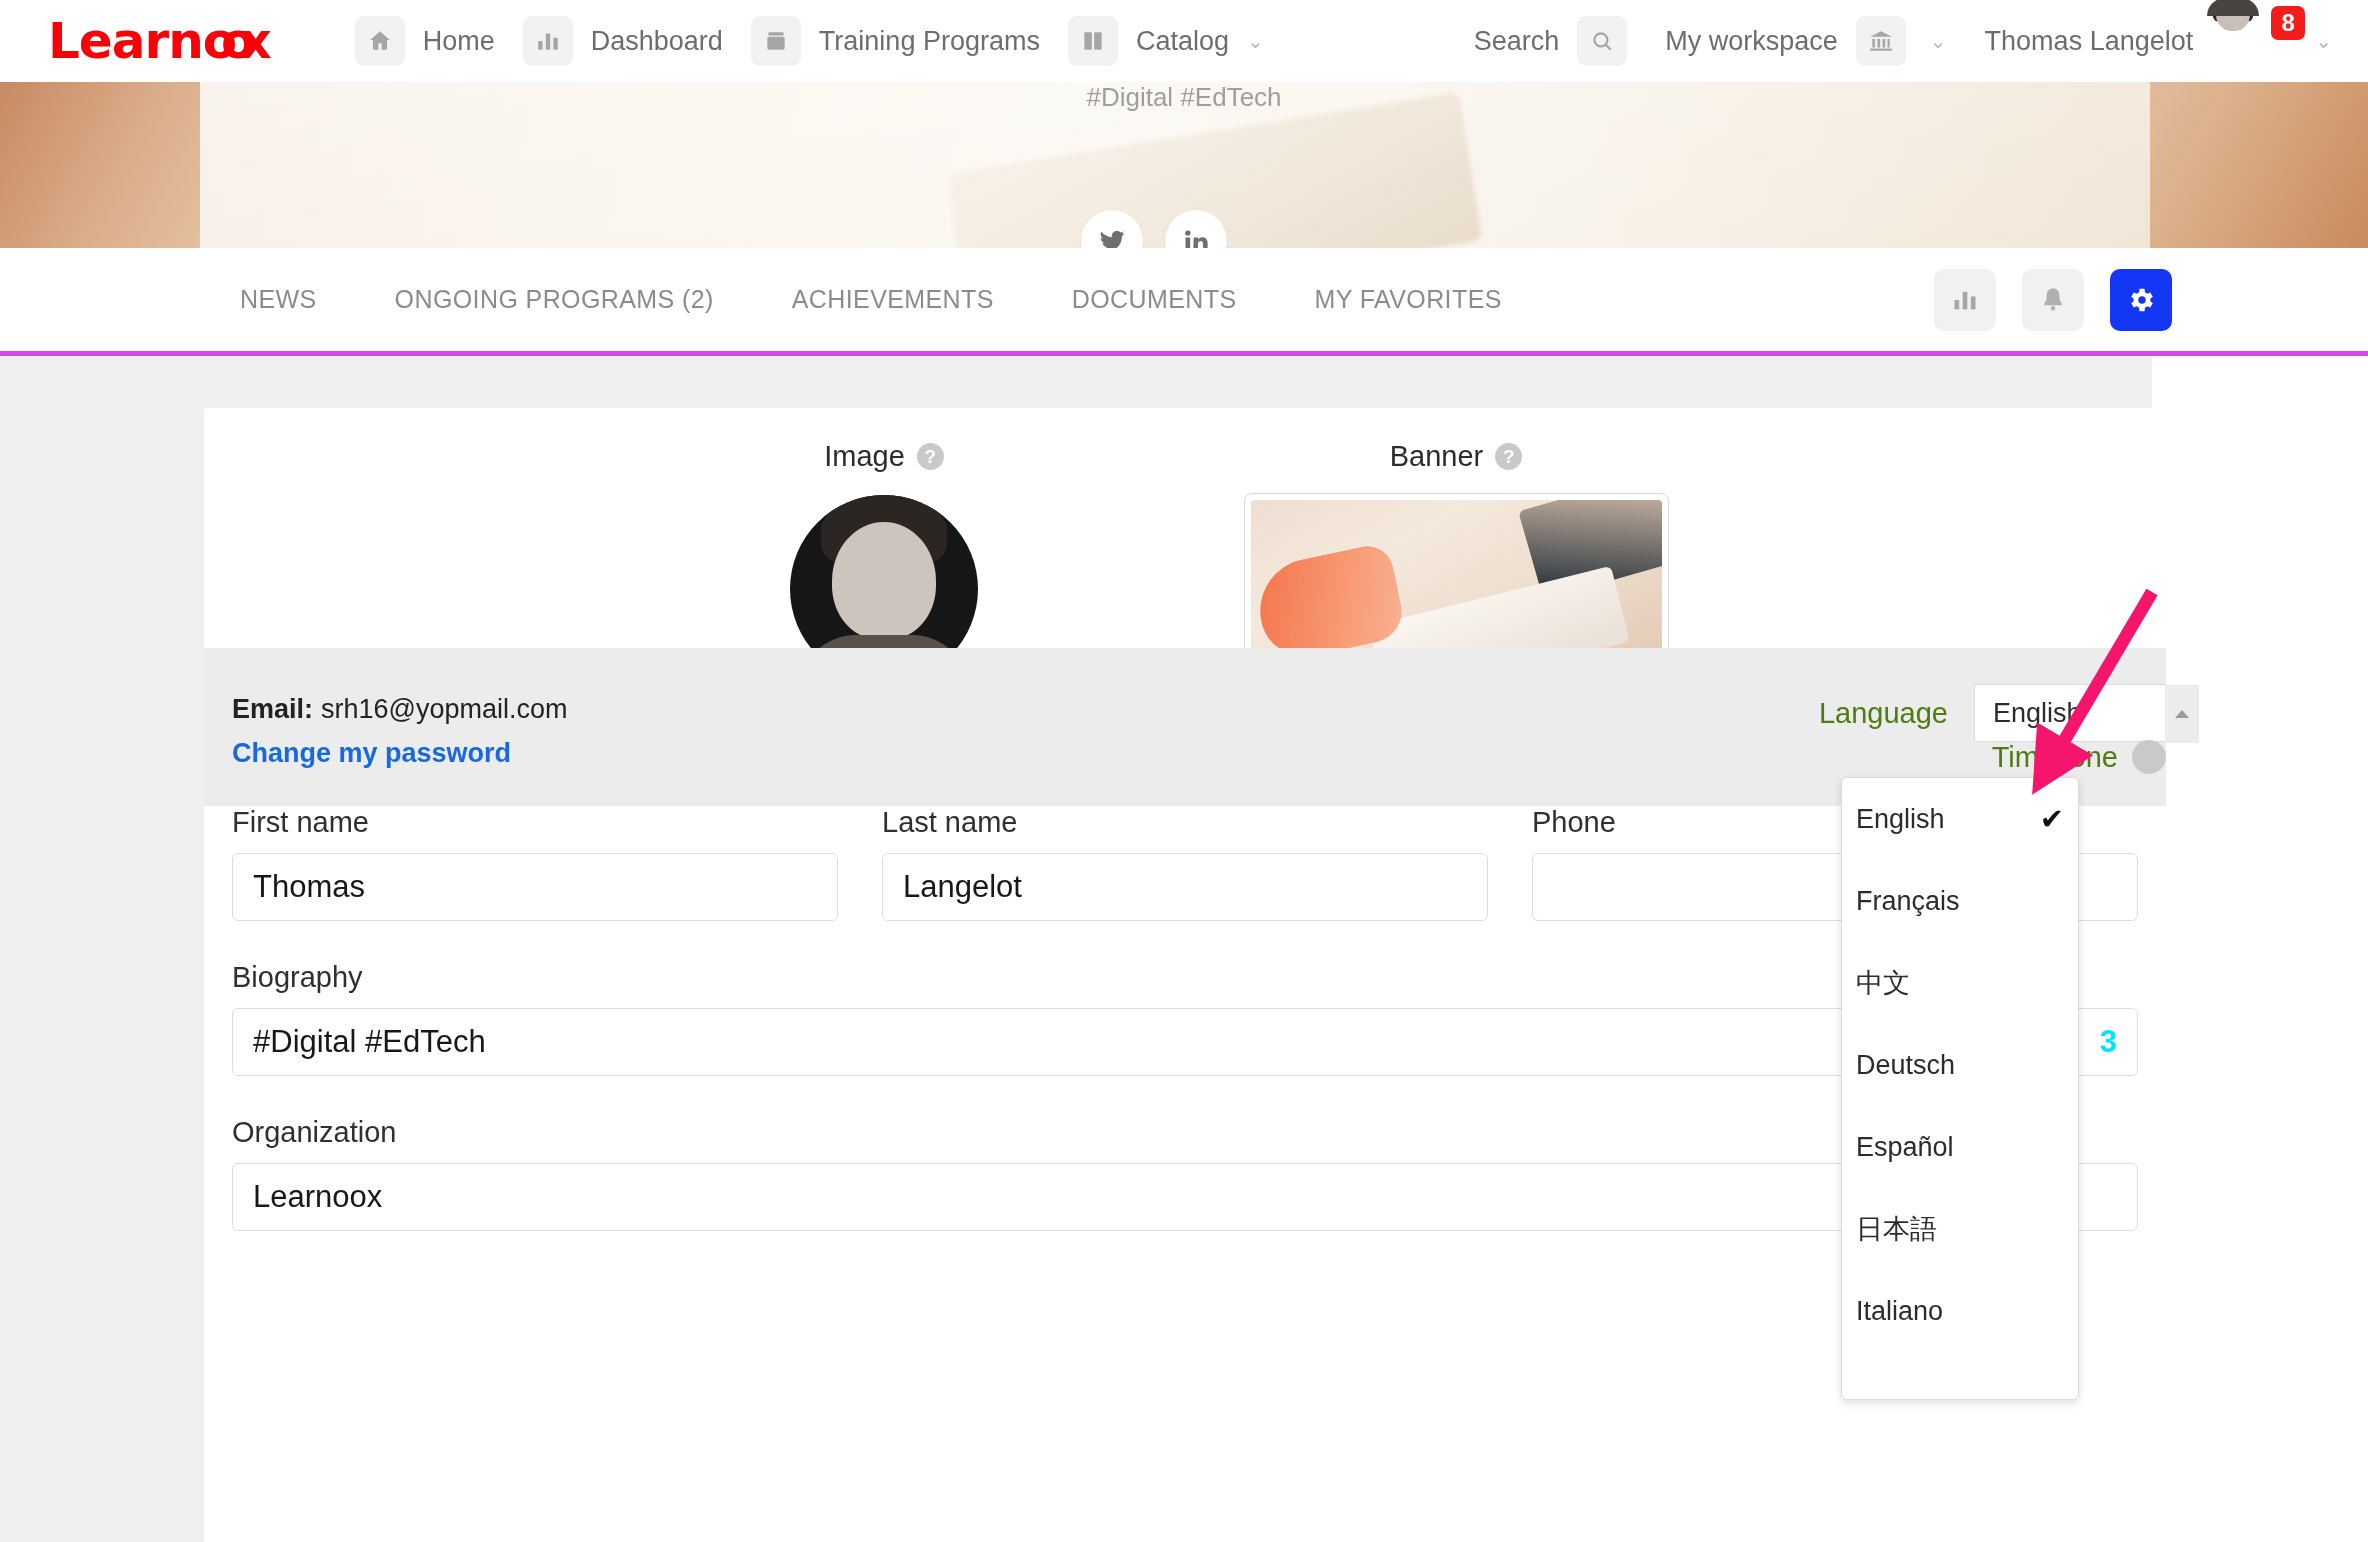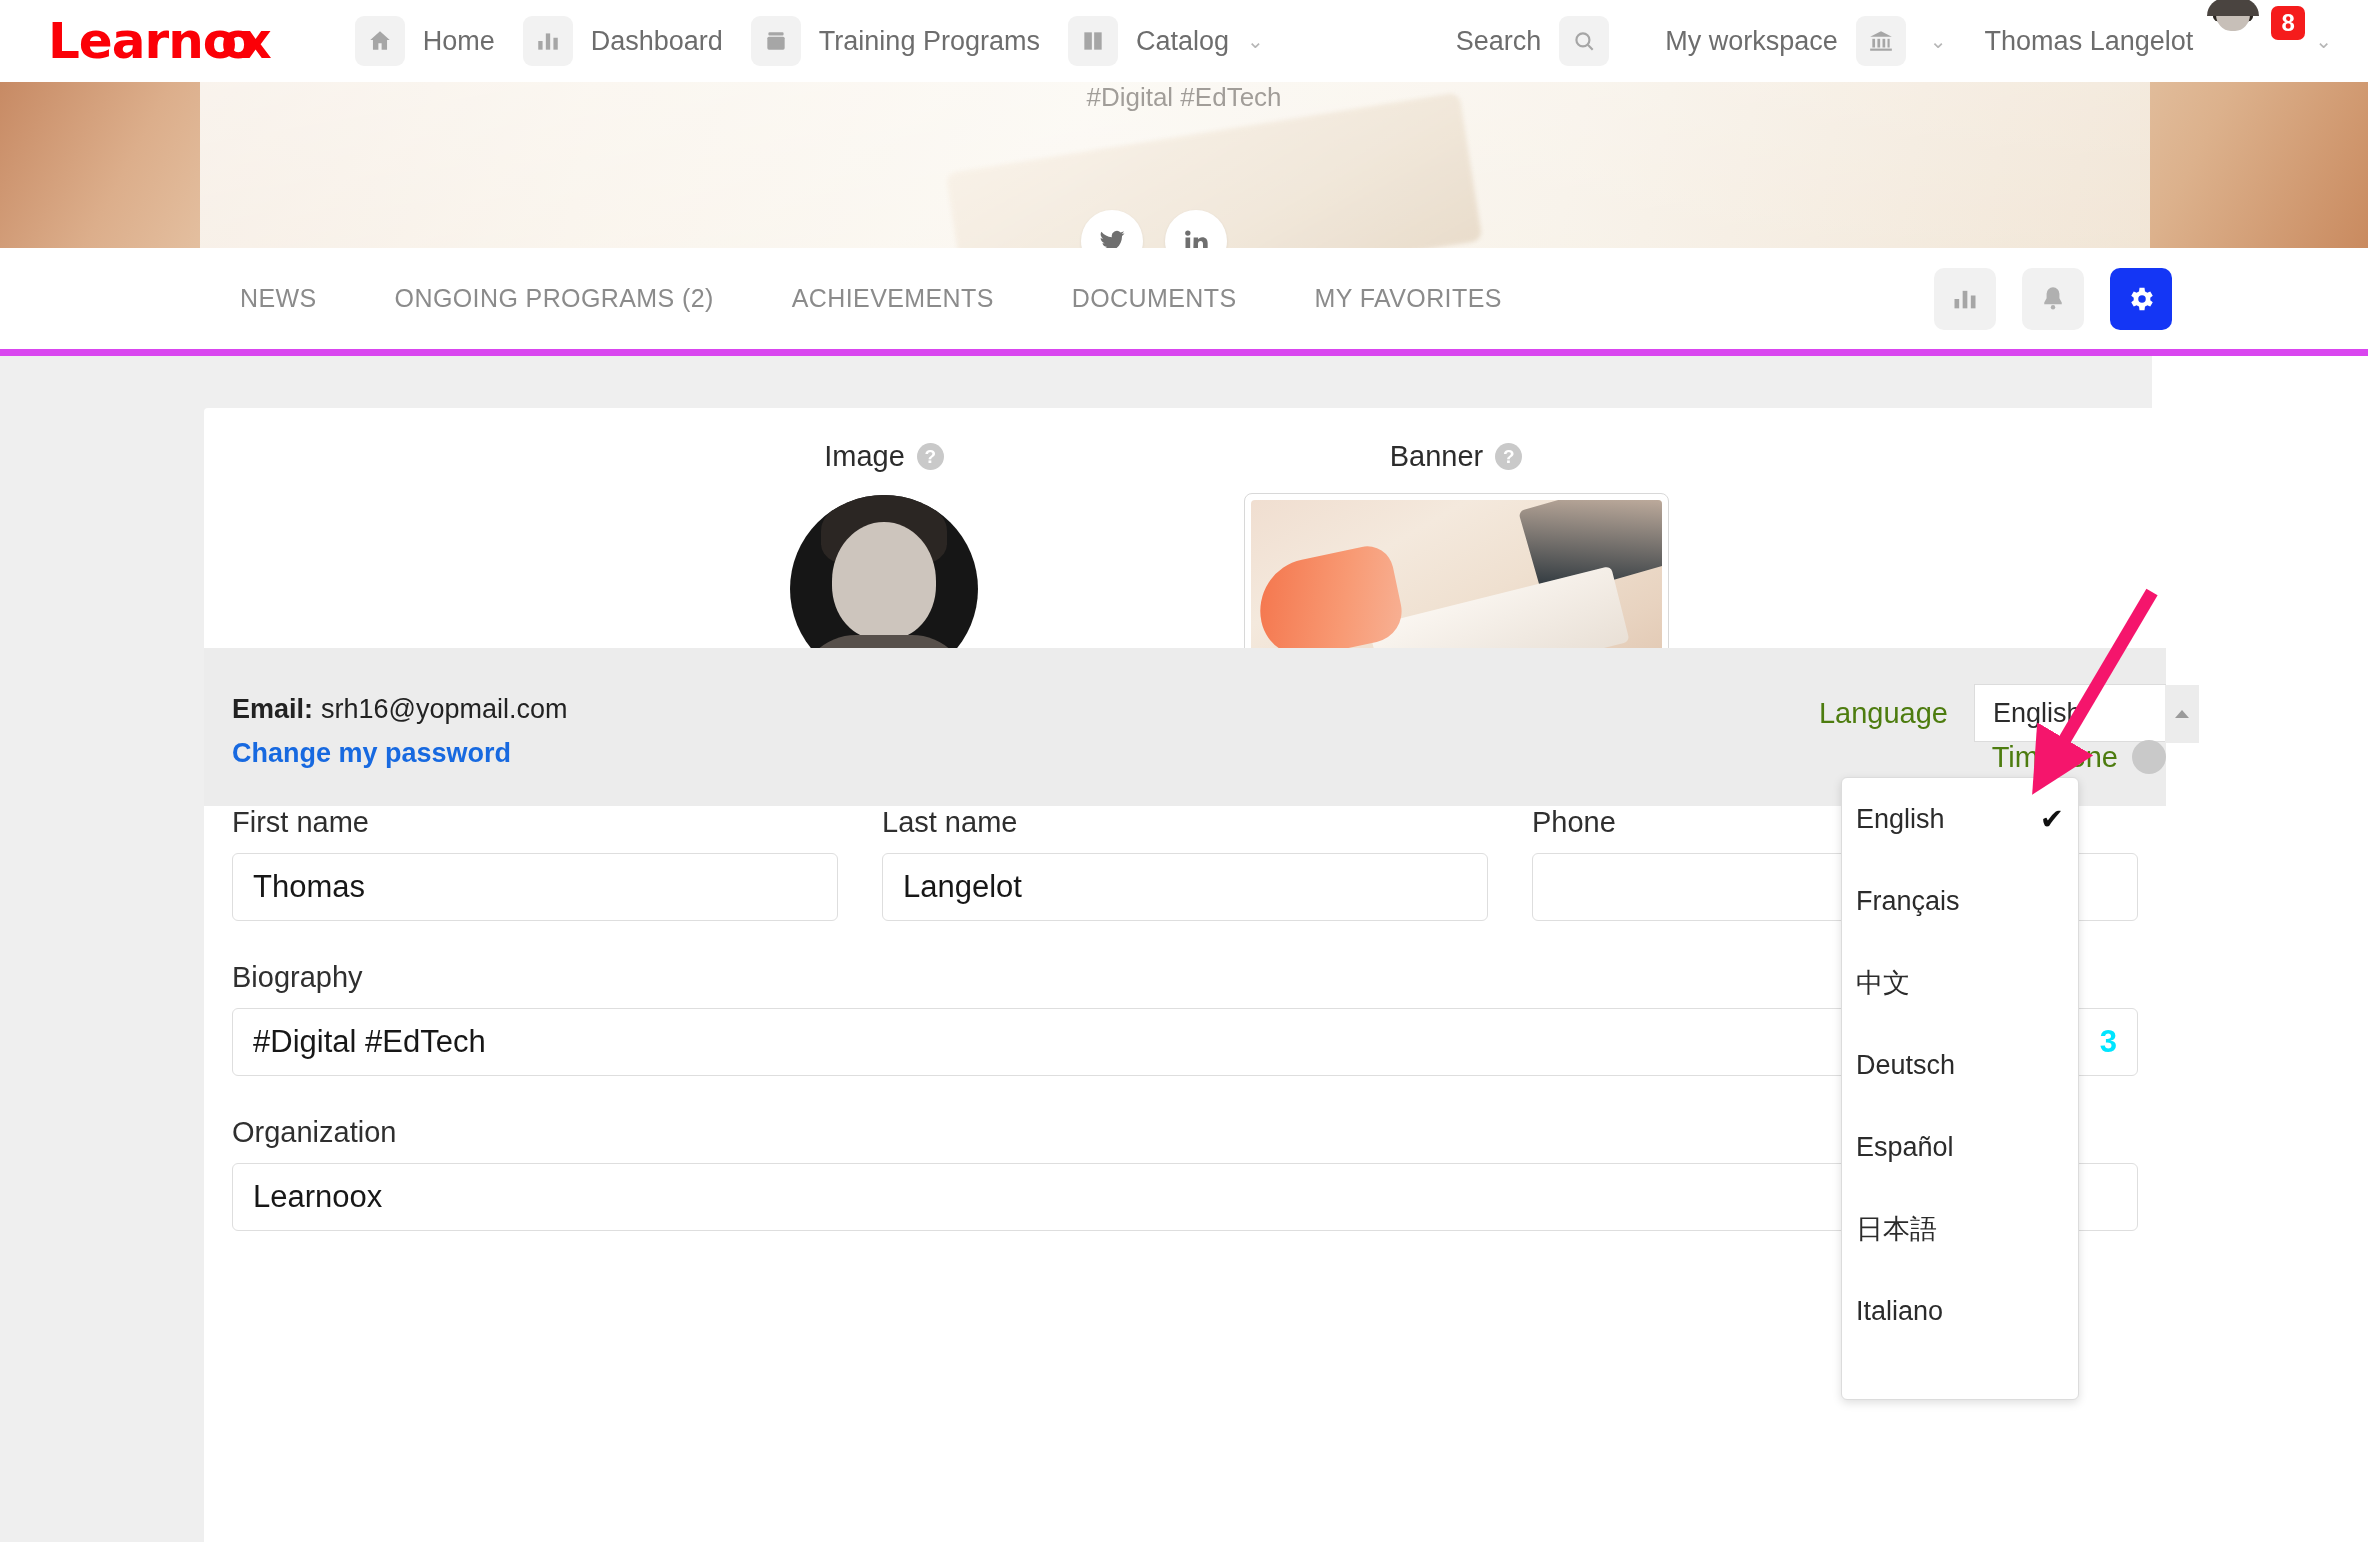--- a/index.html
+++ b/index.html
@@ -116,21 +116,21 @@
     cursor: pointer;
     box-shadow: 0 1px 3px rgba(0,0,0,.08);
   }
 
   
   .tabbar {
     position: absolute; top: 248px; left: 0;
     width: 2368px; height: 108px;
     background: #ffffff;
     display: flex; align-items: center;
-    border-bottom: 7px solid #d946ef;
+    border-bottom: 5px solid #d946ef;
   }
   .tabs { display: flex; align-items: center; margin-left: 240px; }
   .tab {
     font-size: 25px; color: #8b8b8b; letter-spacing: .4px;
     margin-right: 78px; cursor: pointer; white-space: nowrap;
   }
   .tabbar-actions { display: flex; align-items: center; margin-left: auto; margin-right: 196px; gap: 26px; }
   .act-btn {
     width: 62px; height: 62px; border-radius: 10px;
     background: #f1f1f1;
@@ -340,21 +340,21 @@
   </div>
 
   <div class="nav-right">
     <span class="nav-label">Search</span>
     <span class="nav-icon-box">
       <svg width="26" height="26" viewBox="0 0 24 24" fill="none" stroke="#a6a6a6" stroke-width="2">
           <circle cx="11" cy="11" r="6"></circle>
           <line x1="15.5" y1="15.5" x2="20" y2="20"></line>
         </svg>
     </span>
-    <span class="nav-label" style="margin-left:56px;">My workspace</span>
+    <span class="nav-label" style="margin-left:38px;">My workspace</span>
     <span class="nav-icon-box">
       <svg width="26" height="26" viewBox="0 0 24 24" fill="#a6a6a6">
           <path d="M12 3 2 8h20z"></path>
           <rect x="4" y="10" width="2.5" height="8"></rect>
           <rect x="8.7" y="10" width="2.5" height="8"></rect>
           <rect x="13.4" y="10" width="2.5" height="8"></rect>
           <rect x="18" y="10" width="2" height="8"></rect>
           <rect x="2" y="19" width="20" height="2"></rect>
         </svg>
     </span>

